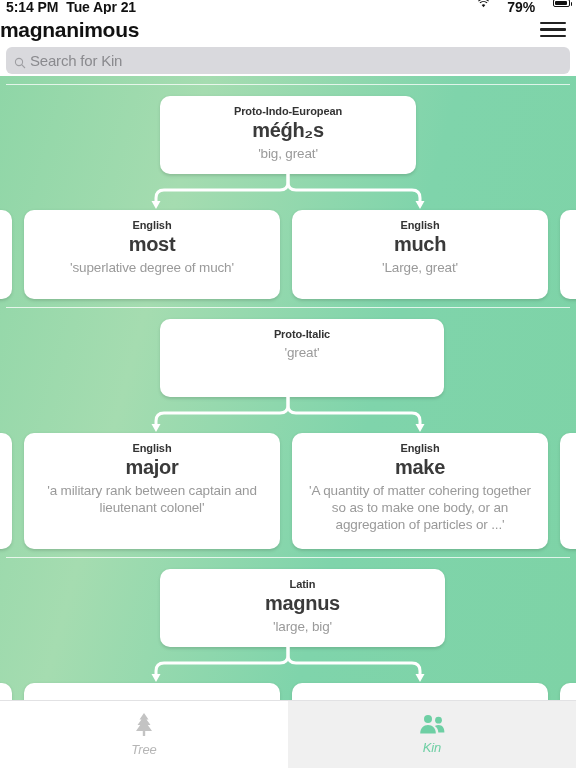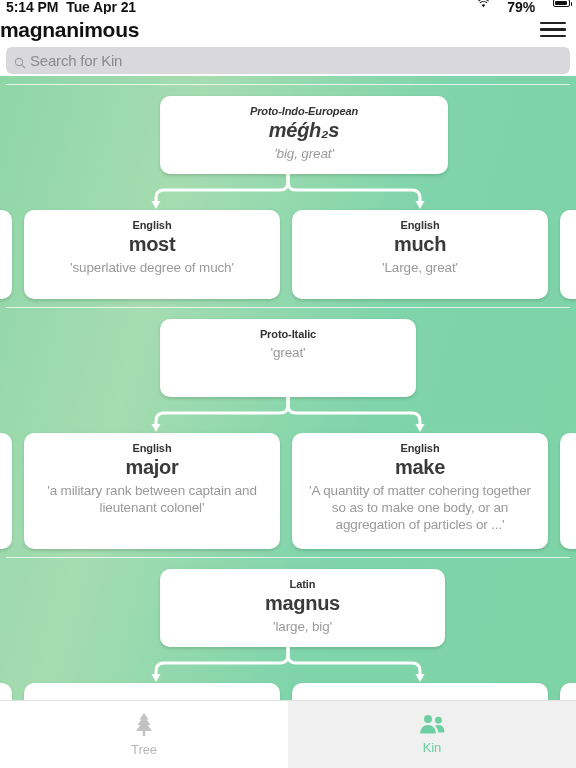--- a/index.html
+++ b/index.html
@@ -98,20 +98,21 @@
   .card.left-align .gloss { text-align:center; }
 
   .connector { position:absolute; pointer-events:none; }
   .connector svg { display:block; overflow:visible; }
 
   
   .tabbar {
     position:absolute; left:0; right:0; bottom:0; height:68px;
     background:#fff; display:flex;
     border-top:1px solid #e2e2e4;
+    font-style:italic;
   }
   .tab {
     flex:1; display:flex; flex-direction:column;
     align-items:center; justify-content:center; gap:4px;
     cursor:pointer; position:relative;
   }
   .tab.selected { background:#f0f0f0; }
   .tab .tlabel { font-size:13px; letter-spacing:-0.1px; }
   .tab.inactive .tlabel { color:#b6b6b6; }
   .tab.selected .tlabel { color:#6ecfa4; }
@@ -163,21 +164,21 @@
     </div>
   </div>
 
   <div class="canvas">
     <div class="canvas-inner">
 
       <div class="divider" style="top:8px"></div>
       <div class="divider" style="top:231px"></div>
       <div class="divider" style="top:481px"></div>
 
-      <div class="card" style="left:160px; top:20px; width:288px; height:78px;font-style:italic;">
+      <div class="card" style="left:160px; top:20px; width:256px; height:78px;">
         <div class="lang">Proto-Indo-European</div>
         <div class="word">méǵh₂s</div>
         <div class="gloss">'big, great'</div>
       </div>
 
       <div class="connector" style="left:144px; top:98px; width:288px; height:36px;">
         <svg width="288" height="36" viewBox="0 0 288 36">
           <path d="M144 0 V8 Q144 16 136 16 H20 Q12 16 12 24 V28" stroke="#fff" stroke-width="3" fill="none" stroke-linecap="round"></path>
           <path d="M144 0 V8 Q144 16 152 16 H268 Q276 16 276 24 V28" stroke="#fff" stroke-width="3" fill="none" stroke-linecap="round"></path>
           <path d="M12 35 L7.5 27 L16.5 27 Z" fill="#fff"></path>
@@ -192,21 +193,21 @@
       </div>
       <div class="card" style="left:292px; top:134px; width:256px; height:89px;">
         <div class="lang">English</div>
         <div class="word">much</div>
         <div class="gloss">'Large, great'</div>
       </div>
 
       <div class="card" style="left:-244px; top:134px; width:256px; height:89px;"></div>
       <div class="card" style="left:560px; top:134px; width:256px; height:89px;"></div>
 
-      <div class="card" style="left:160px; top:243px; width:256px; height:78px;">
+      <div class="card" style="left:160px; top:243px; width:284px; height:78px;">
         <div class="lang">Proto-Italic</div>
         <div class="gloss">'great'</div>
       </div>
 
       <div class="connector" style="left:144px; top:321px; width:288px; height:36px;">
         <svg width="288" height="36" viewBox="0 0 288 36">
           <path d="M144 0 V8 Q144 16 136 16 H20 Q12 16 12 24 V28" stroke="#fff" stroke-width="3" fill="none" stroke-linecap="round"></path>
           <path d="M144 0 V8 Q144 16 152 16 H268 Q276 16 276 24 V28" stroke="#fff" stroke-width="3" fill="none" stroke-linecap="round"></path>
           <path d="M12 35 L7.5 27 L16.5 27 Z" fill="#fff"></path>
           <path d="M276 35 L271.5 27 L280.5 27 Z" fill="#fff"></path>

